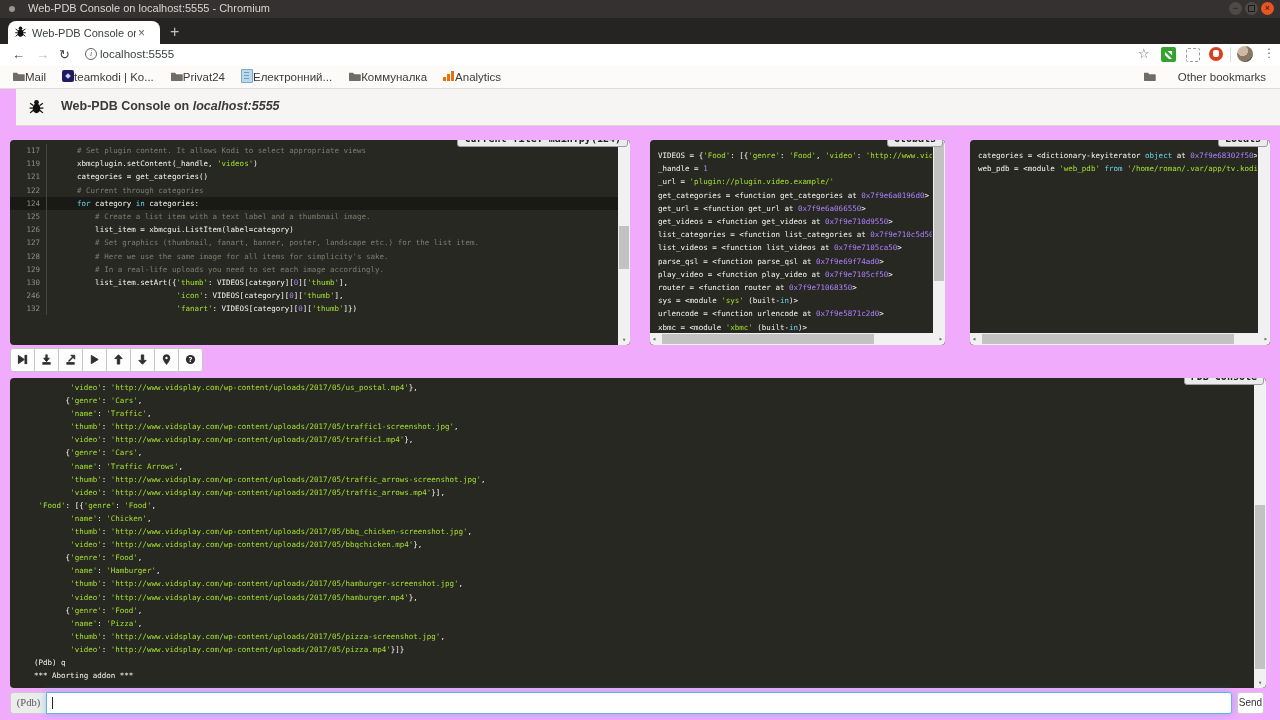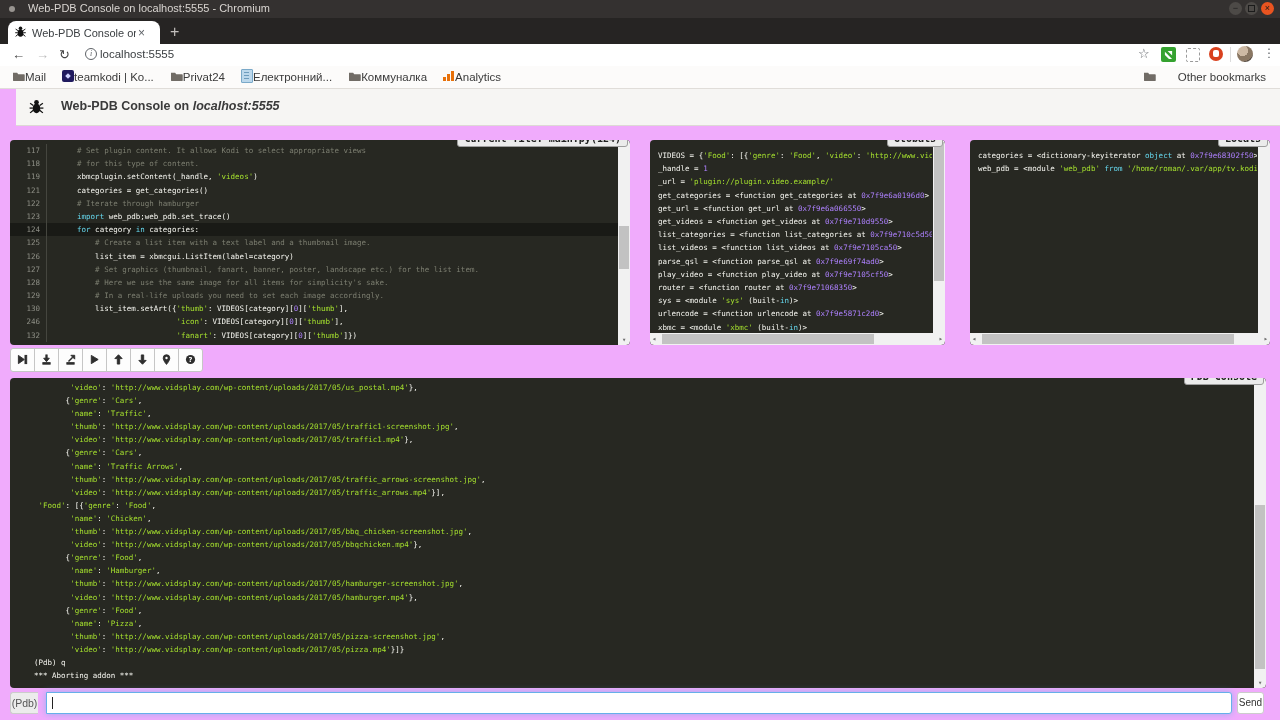--- a/index.html
+++ b/index.html
@@ -84,21 +84,21 @@
   .sb-h .arr.l{left:2px;} .sb-h .arr.r{right:2px;}
 
   
   .dbg-toolbar{position:absolute;left:10px;top:348px;display:flex;}
   .dbg-btn{width:25px;height:24px;background:#fdfdfd;border:1px solid #c6c6c6;margin-left:-1px;display:flex;align-items:center;justify-content:center;box-sizing:border-box;}
   .dbg-btn:first-child{border-radius:3px 0 0 3px;margin-left:0;}
   .dbg-btn:last-child{border-radius:0 3px 3px 0;}
   .dbg-btn svg{fill:#2e2e2e;stroke:#2e2e2e;}
 
   
-  .prompt-label{position:absolute;left:10px;top:692px;width:28px;height:22px;background:#ececec;border:1px solid #ccc;border-right:none;border-radius:3px 0 0 3px;box-sizing:border-box;font-size:10.5px;color:#555;text-align:center;line-height:20px;}
+  .prompt-label{position:absolute;left:10px;top:692px;width:36px;height:22px;background:#ececec;border:1px solid #ccc;border-right:none;border-radius:3px 0 0 3px;box-sizing:border-box;font-size:10.5px;color:#555;text-align:center;line-height:20px;font-family:Liberation Serif, serif;}
   .prompt-input{position:absolute;left:46px;top:692px;width:1186px;height:22px;box-sizing:border-box;border:1px solid var(--focus-blue);border-radius:0 3px 3px 0;box-shadow:0 0 7px rgba(102,175,233,.6);outline:none;font-size:11px;padding:0 5px;font-family:"DejaVu Sans Mono",monospace;}
   .caret{position:absolute;left:52px;top:697px;width:1px;height:12px;background:#222;animation:blink 1s steps(1) infinite;}
   @keyframes blink{50%{opacity:0;}}
   .send-btn{position:absolute;left:1237px;top:692px;width:27px;height:22px;background:#fff;border:1px solid #ccc;border-radius:3px;box-sizing:border-box;font-size:10px;color:#333;text-align:center;line-height:20px;}
 </style>
 </head>
 <body>
 
 <div class="screen">
 
@@ -206,25 +206,23 @@
           <circle cx="8" cy="4" r="2.2" fill="#111"></circle>
           <ellipse cx="8" cy="9.8" rx="3.6" ry="4.6" fill="#111"></ellipse>
         </svg></span>
     <span class="app-title"><span>Web-PDB Console on </span><span class="host">localhost:5555</span></span>
   </div>
 
   <div class="panel mono-area" id="panel-code">
     <div class="panel-badge"><span>Current file:</span> <span class="mono">main.py(124)</span></div>
     <div class="code-rows" id="code-rows">
         <div class="code-row"><span class="gutter">117</span><span class="code"><span class="tk-c">    # Set plugin content. It allows Kodi to select appropriate views</span></span></div>
-        <div class="code-row"><span class="gutter">118</span><span class="code"><span class="tk-c">    # for this type of content.</span></span></div>
         <div class="code-row"><span class="gutter">119</span><span class="code">    xbmcplugin.setContent(_handle, <span class="tk-s">'videos'</span>)</span></div>
         <div class="code-row"><span class="gutter">121</span><span class="code">    categories = get_categories()</span></div>
-        <div class="code-row"><span class="gutter">122</span><span class="code"><span class="tk-c">    # Iterate through hamburger</span></span></div>
-        <div class="code-row"><span class="gutter">123</span><span class="code">    <span class="tk-k">import</span> web_pdb;web_pdb.set_trace()</span></div>
+        <div class="code-row"><span class="gutter">122</span><span class="code"><span class="tk-c">    # Current through categories</span></span></div>
         <div class="code-row current"><span class="gutter">124</span><span class="code">    <span class="tk-k">for</span> category <span class="tk-k">in</span> categories:</span></div>
         <div class="code-row"><span class="gutter">125</span><span class="code"><span class="tk-c">        # Create a list item with a text label and a thumbnail image.</span></span></div>
         <div class="code-row"><span class="gutter">126</span><span class="code">        list_item = xbmcgui.ListItem(label=category)</span></div>
         <div class="code-row"><span class="gutter">127</span><span class="code"><span class="tk-c">        # Set graphics (thumbnail, fanart, banner, poster, landscape etc.) for the list item.</span></span></div>
         <div class="code-row"><span class="gutter">128</span><span class="code"><span class="tk-c">        # Here we use the same image for all items for simplicity's sake.</span></span></div>
         <div class="code-row"><span class="gutter">129</span><span class="code"><span class="tk-c">        # In a real-life uploads you need to set each image accordingly.</span></span></div>
         <div class="code-row"><span class="gutter">130</span><span class="code">        list_item.setArt({<span class="tk-s">'thumb'</span>: VIDEOS[category][<span class="tk-n">0</span>][<span class="tk-s">'thumb'</span>],</span></div>
         <div class="code-row"><span class="gutter">246</span><span class="code">                          <span class="tk-s">'icon'</span>: VIDEOS[category][<span class="tk-n">0</span>][<span class="tk-s">'thumb'</span>],</span></div>
         <div class="code-row"><span class="gutter">132</span><span class="code">                          <span class="tk-s">'fanart'</span>: VIDEOS[category][<span class="tk-n">0</span>][<span class="tk-s">'thumb'</span>]})</span></div>
       </div>

